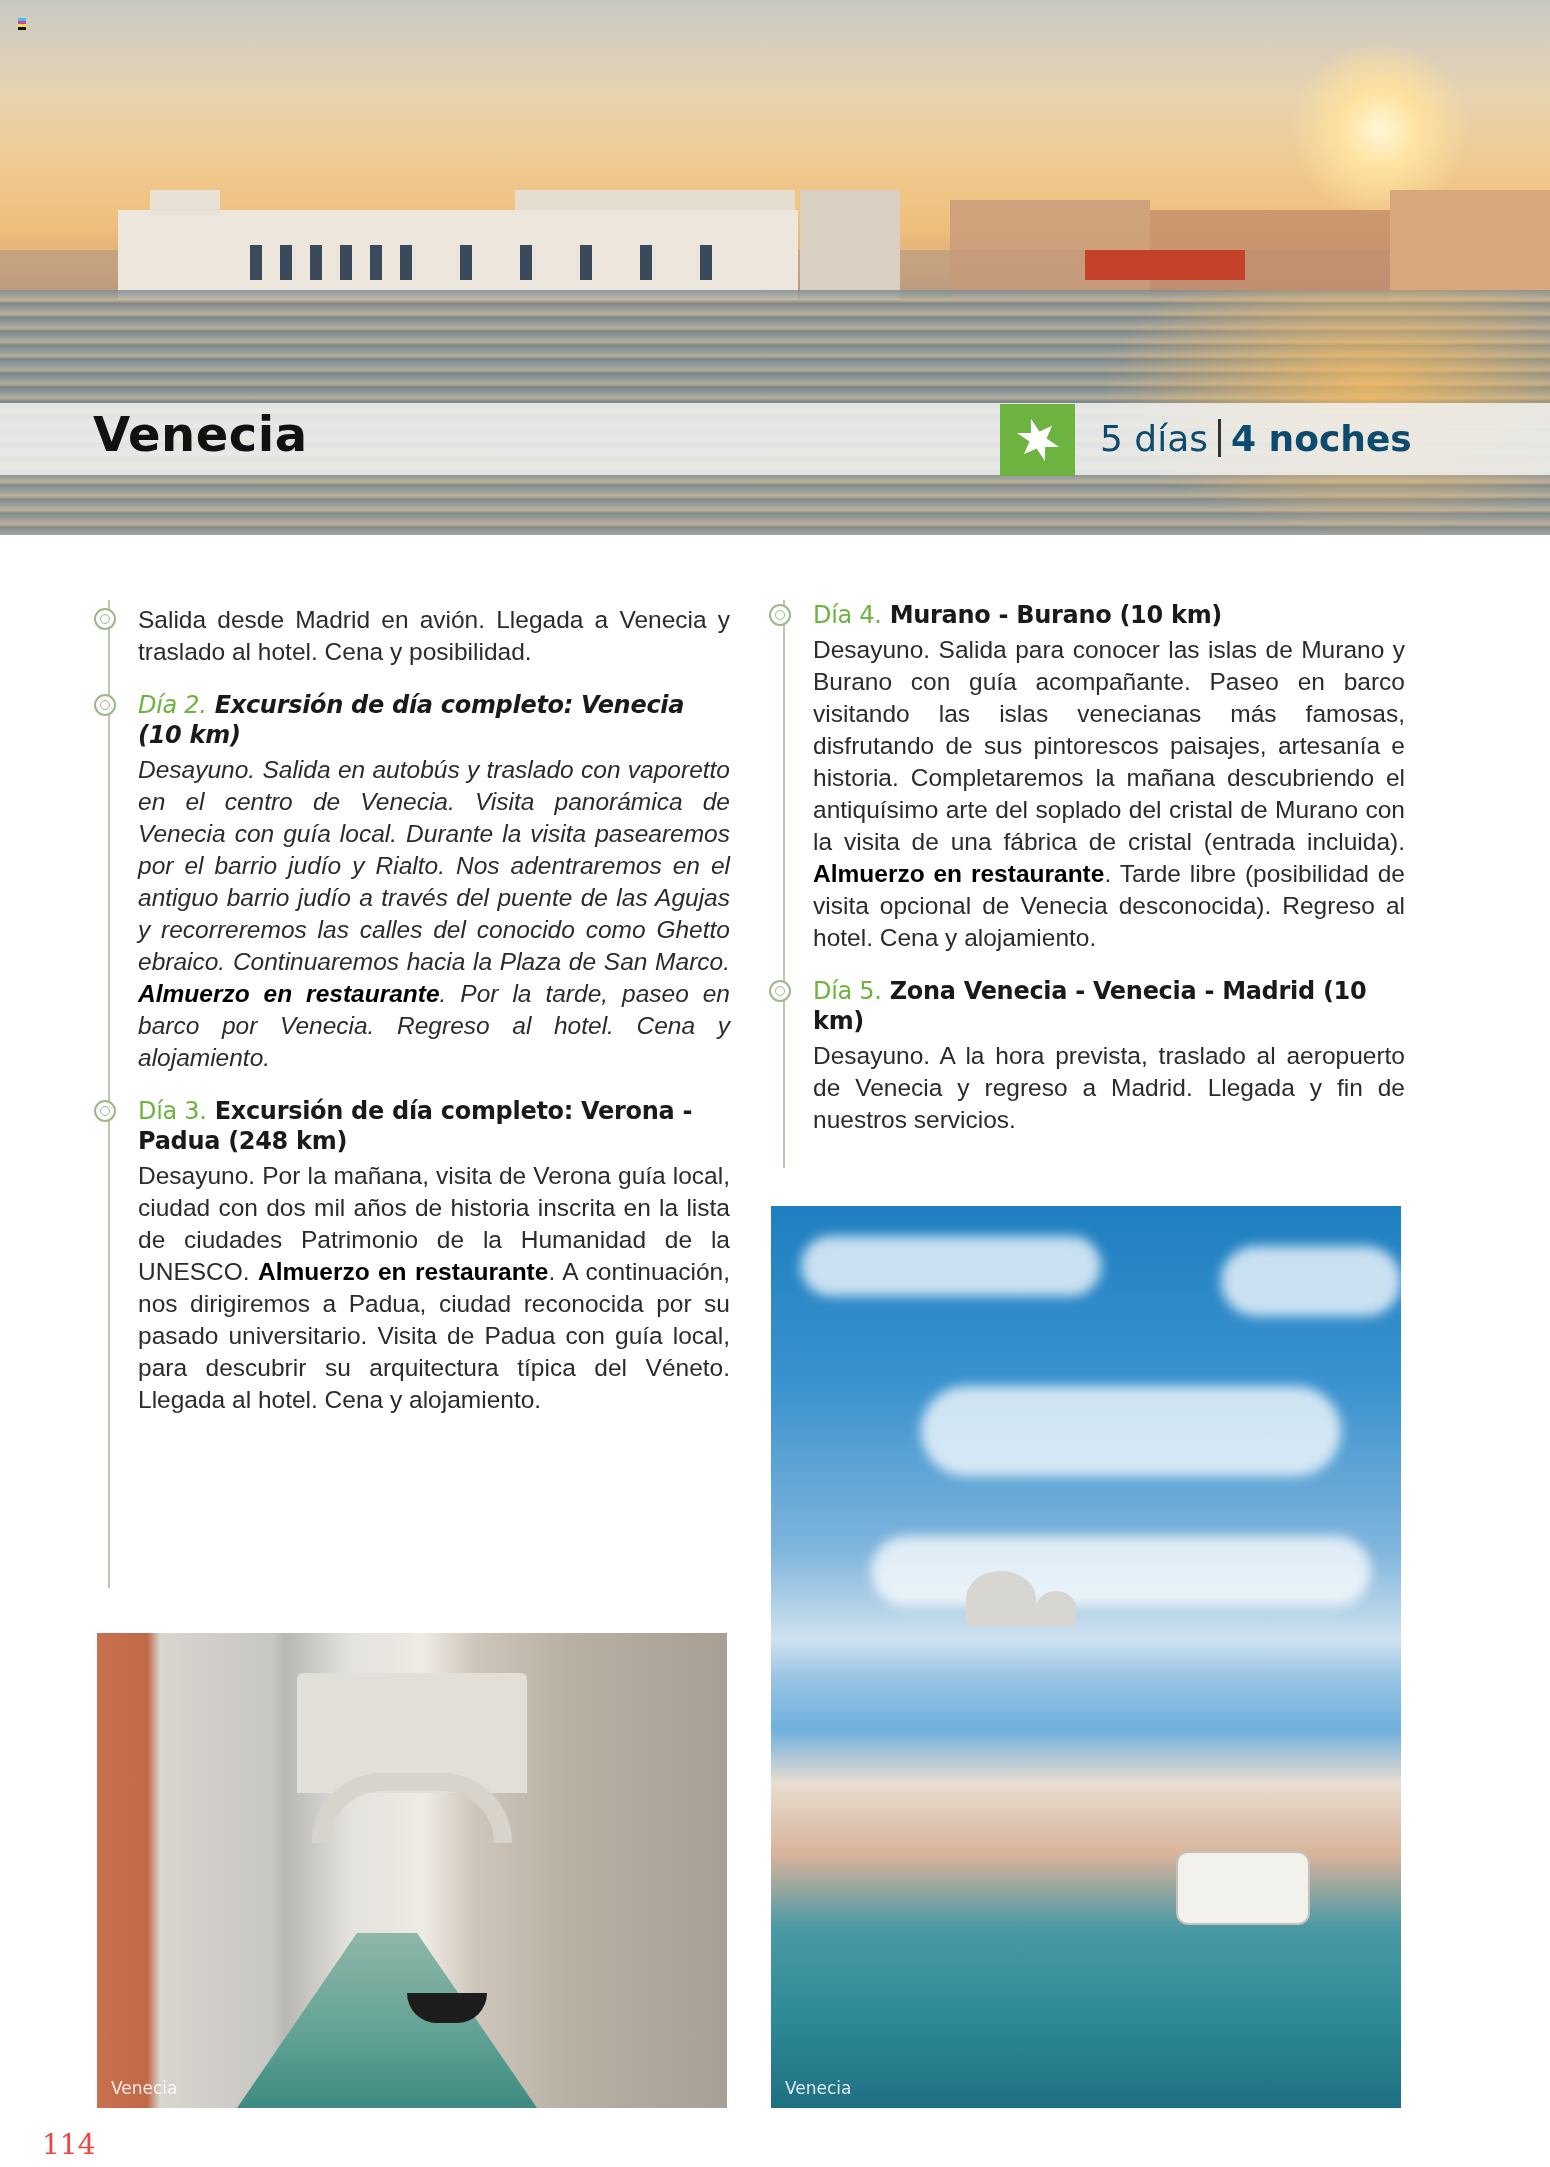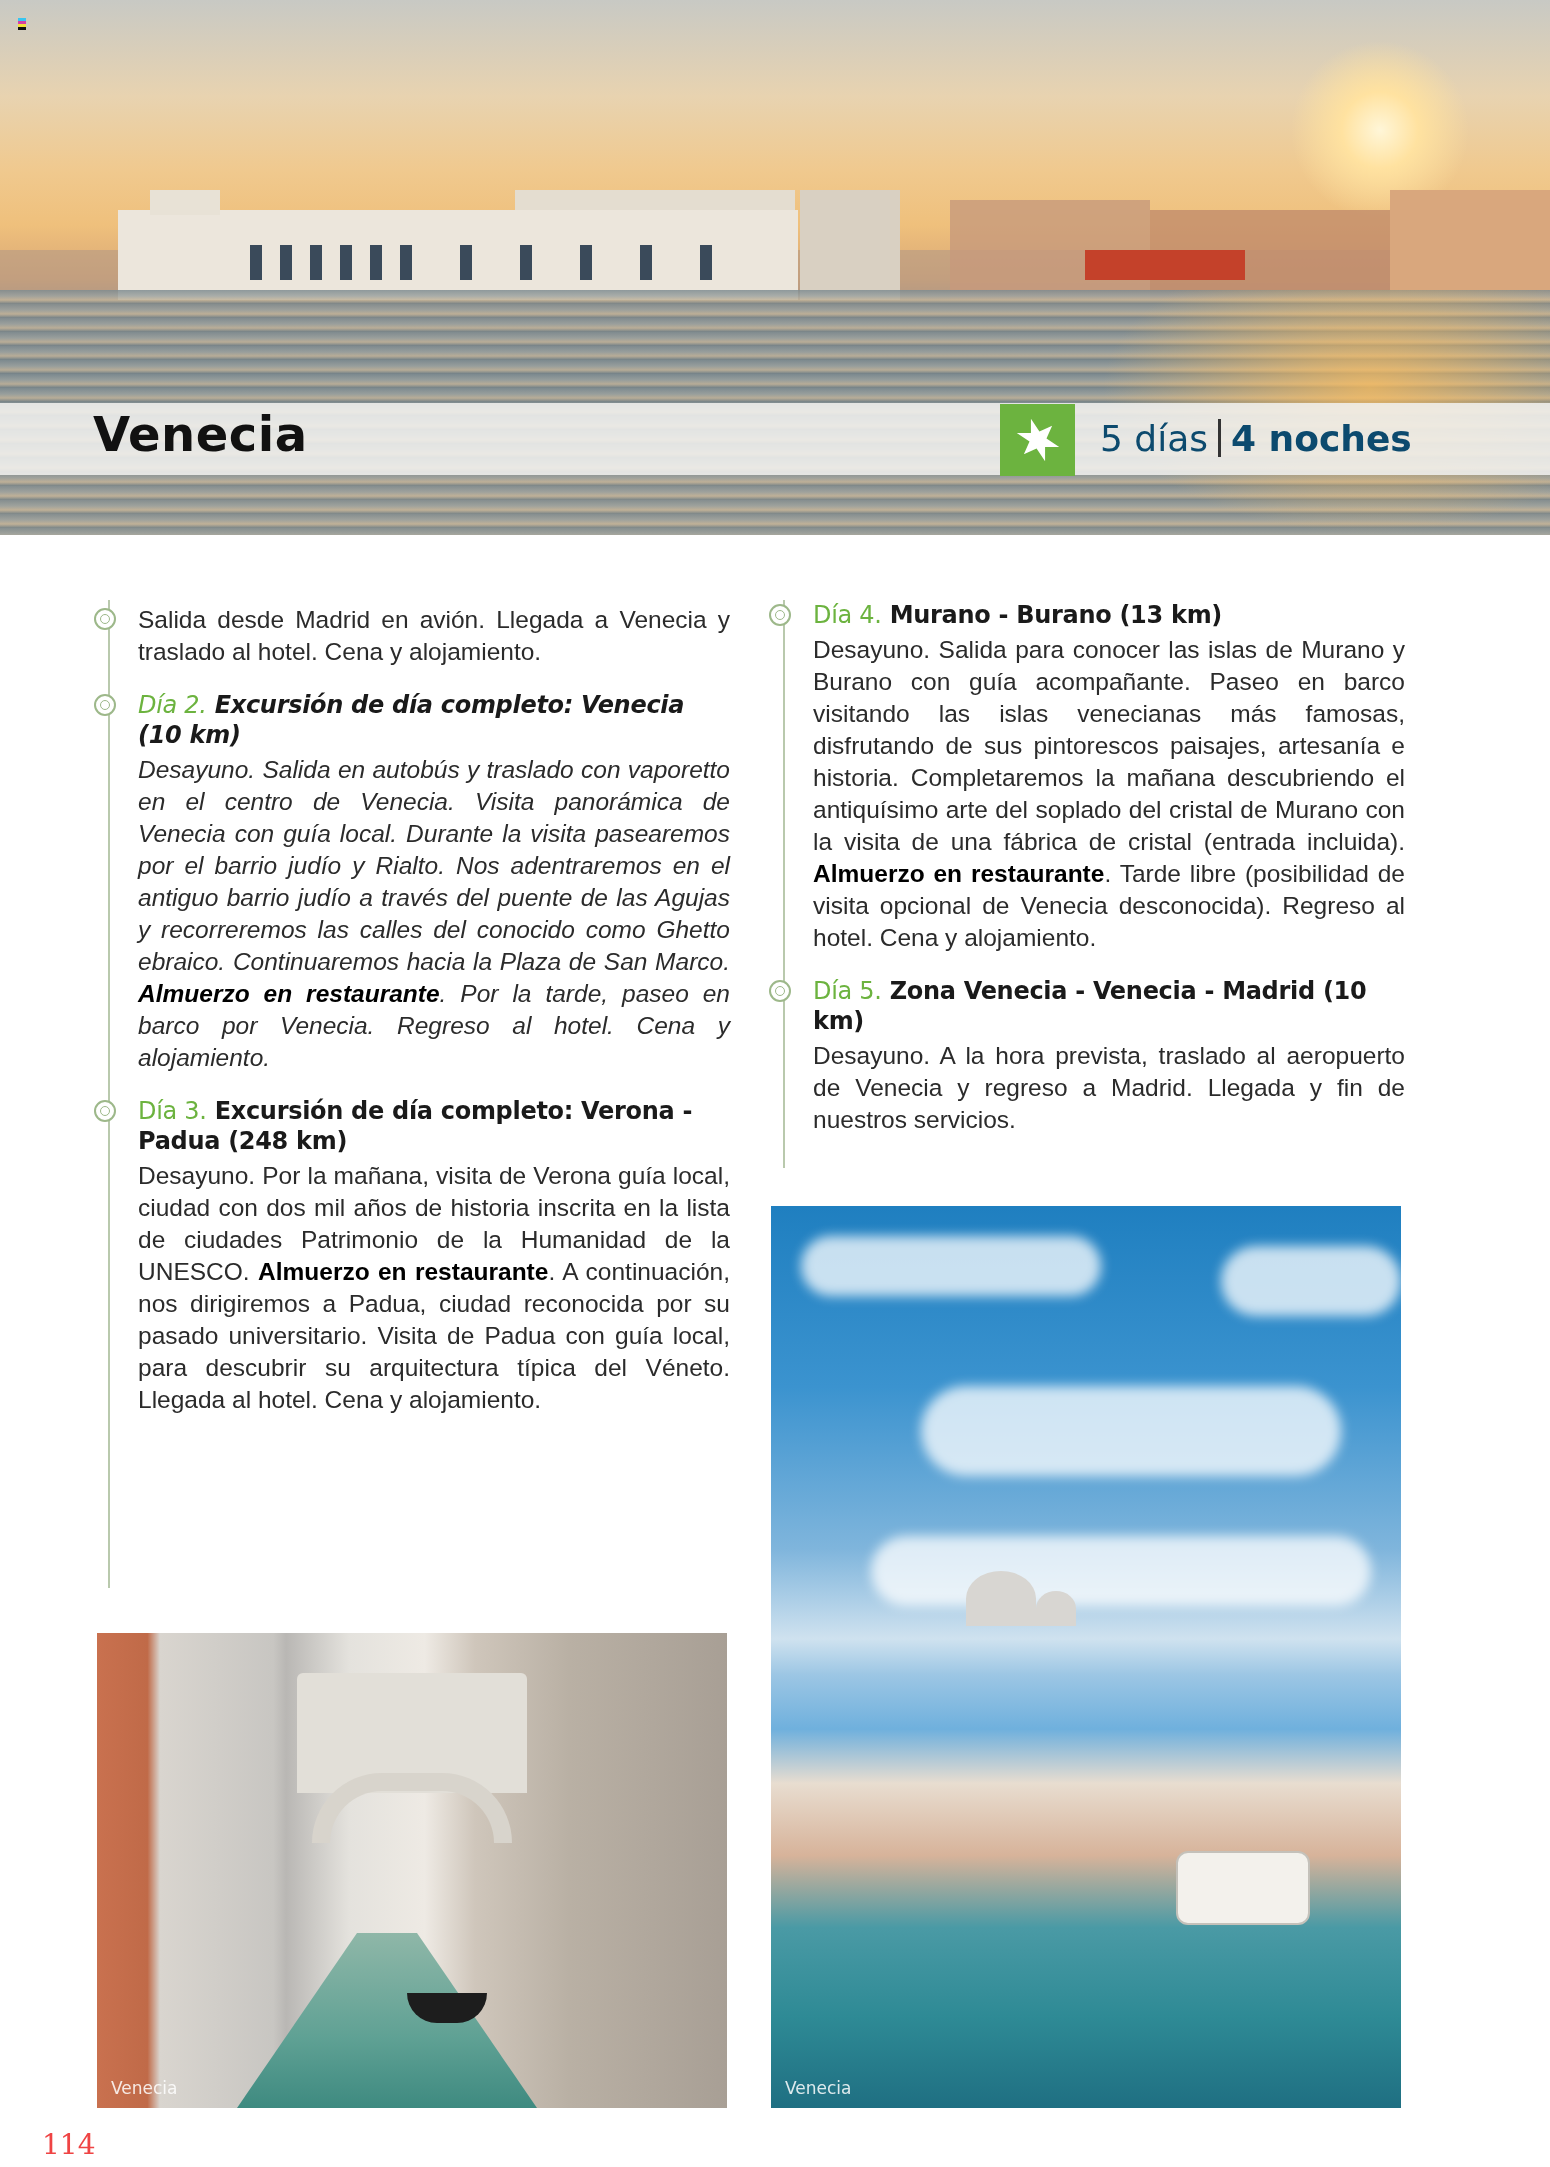--- a/index.html
+++ b/index.html
@@ -102,39 +102,39 @@
   </svg>
 </div>
 <div class="duration">
   <span>5 días</span><span class="sep"></span><b>4 noches</b>
 </div>
 
 <div class="timeline" style="left:108px; top:600px; height:988px;"></div>
 <div class="col col-left">
   <div class="day" style="margin-bottom:22px;">
     <span class="marker"></span>
-    <div class="day-body"><span>Salida desde Madrid en avión. Llegada a Venecia y traslado al hotel. Cena y alojamiento.</span></div>
+    <div class="day-body"><span>Salida desde Madrid en avión. Llegada a Venecia y traslado al hotel. Cena y posibilidad.</span></div>
   </div>
   <div class="day" style="margin-bottom:22px;font-style:italic;">
     <span class="marker"></span>
     <div class="day-head"><span class="day-num">Día 2.</span> <span>Excursión de día completo: Venecia (10 km)</span></div>
     <div class="day-body"><span>Desayuno. Salida en autobús y traslado con vaporetto en el centro de Venecia. Visita panorámica de Venecia con guía local. Durante la visita pasearemos por el barrio judío y Rialto. Nos adentraremos en el antiguo barrio judío a través del puente de las Agujas y recorreremos las calles del conocido como Ghetto ebraico. Continuaremos hacia la Plaza de San Marco. </span><b>Almuerzo en restaurante</b><span>. Por la tarde, paseo en barco por Venecia. Regreso al hotel. Cena y alojamiento.</span></div>
   </div>
   <div class="day">
     <span class="marker"></span>
     <div class="day-head"><span class="day-num">Día 3.</span> <span>Excursión de día completo: Verona - Padua (248 km)</span></div>
     <div class="day-body"><span>Desayuno. Por la mañana, visita de Verona guía local, ciudad con dos mil años de historia inscrita en la lista de ciudades Patrimonio de la Humanidad de la UNESCO. </span><b>Almuerzo en restaurante</b><span>. A continuación, nos dirigiremos a Padua, ciudad reconocida por su pasado universitario. Visita de Padua con guía local, para descubrir su arquitectura típica del Véneto. Llegada al hotel. Cena y alojamiento.</span></div>
   </div>
 </div>
 
 <div class="timeline" style="left:783px; top:600px; height:568px;"></div>
 <div class="col col-right">
   <div class="day" style="margin-bottom:22px;">
     <span class="marker"></span>
-    <div class="day-head"><span class="day-num">Día 4.</span> <span>Murano - Burano (13 km)</span></div>
+    <div class="day-head"><span class="day-num">Día 4.</span> <span>Murano - Burano (10 km)</span></div>
     <div class="day-body"><span>Desayuno. Salida para conocer las islas de Murano y Burano con guía acompañante. Paseo en barco visitando las islas venecianas más famosas, disfrutando de sus pintorescos paisajes, artesanía e historia. Completaremos la mañana descubriendo el antiquísimo arte del soplado del cristal de Murano con la visita de una fábrica de cristal (entrada incluida). </span><b>Almuerzo en restaurante</b><span>. Tarde libre (posibilidad de visita opcional de Venecia desconocida). Regreso al hotel. Cena y alojamiento.</span></div>
   </div>
   <div class="day">
     <span class="marker"></span>
     <div class="day-head"><span class="day-num">Día 5.</span> <span>Zona Venecia - Venecia - Madrid (10 km)</span></div>
     <div class="day-body"><span>Desayuno. A la hora prevista, traslado al aeropuerto de Venecia y regreso a Madrid. Llegada y fin de nuestros servicios.</span></div>
   </div>
 </div>
 
 <div class="photo photo-left">

